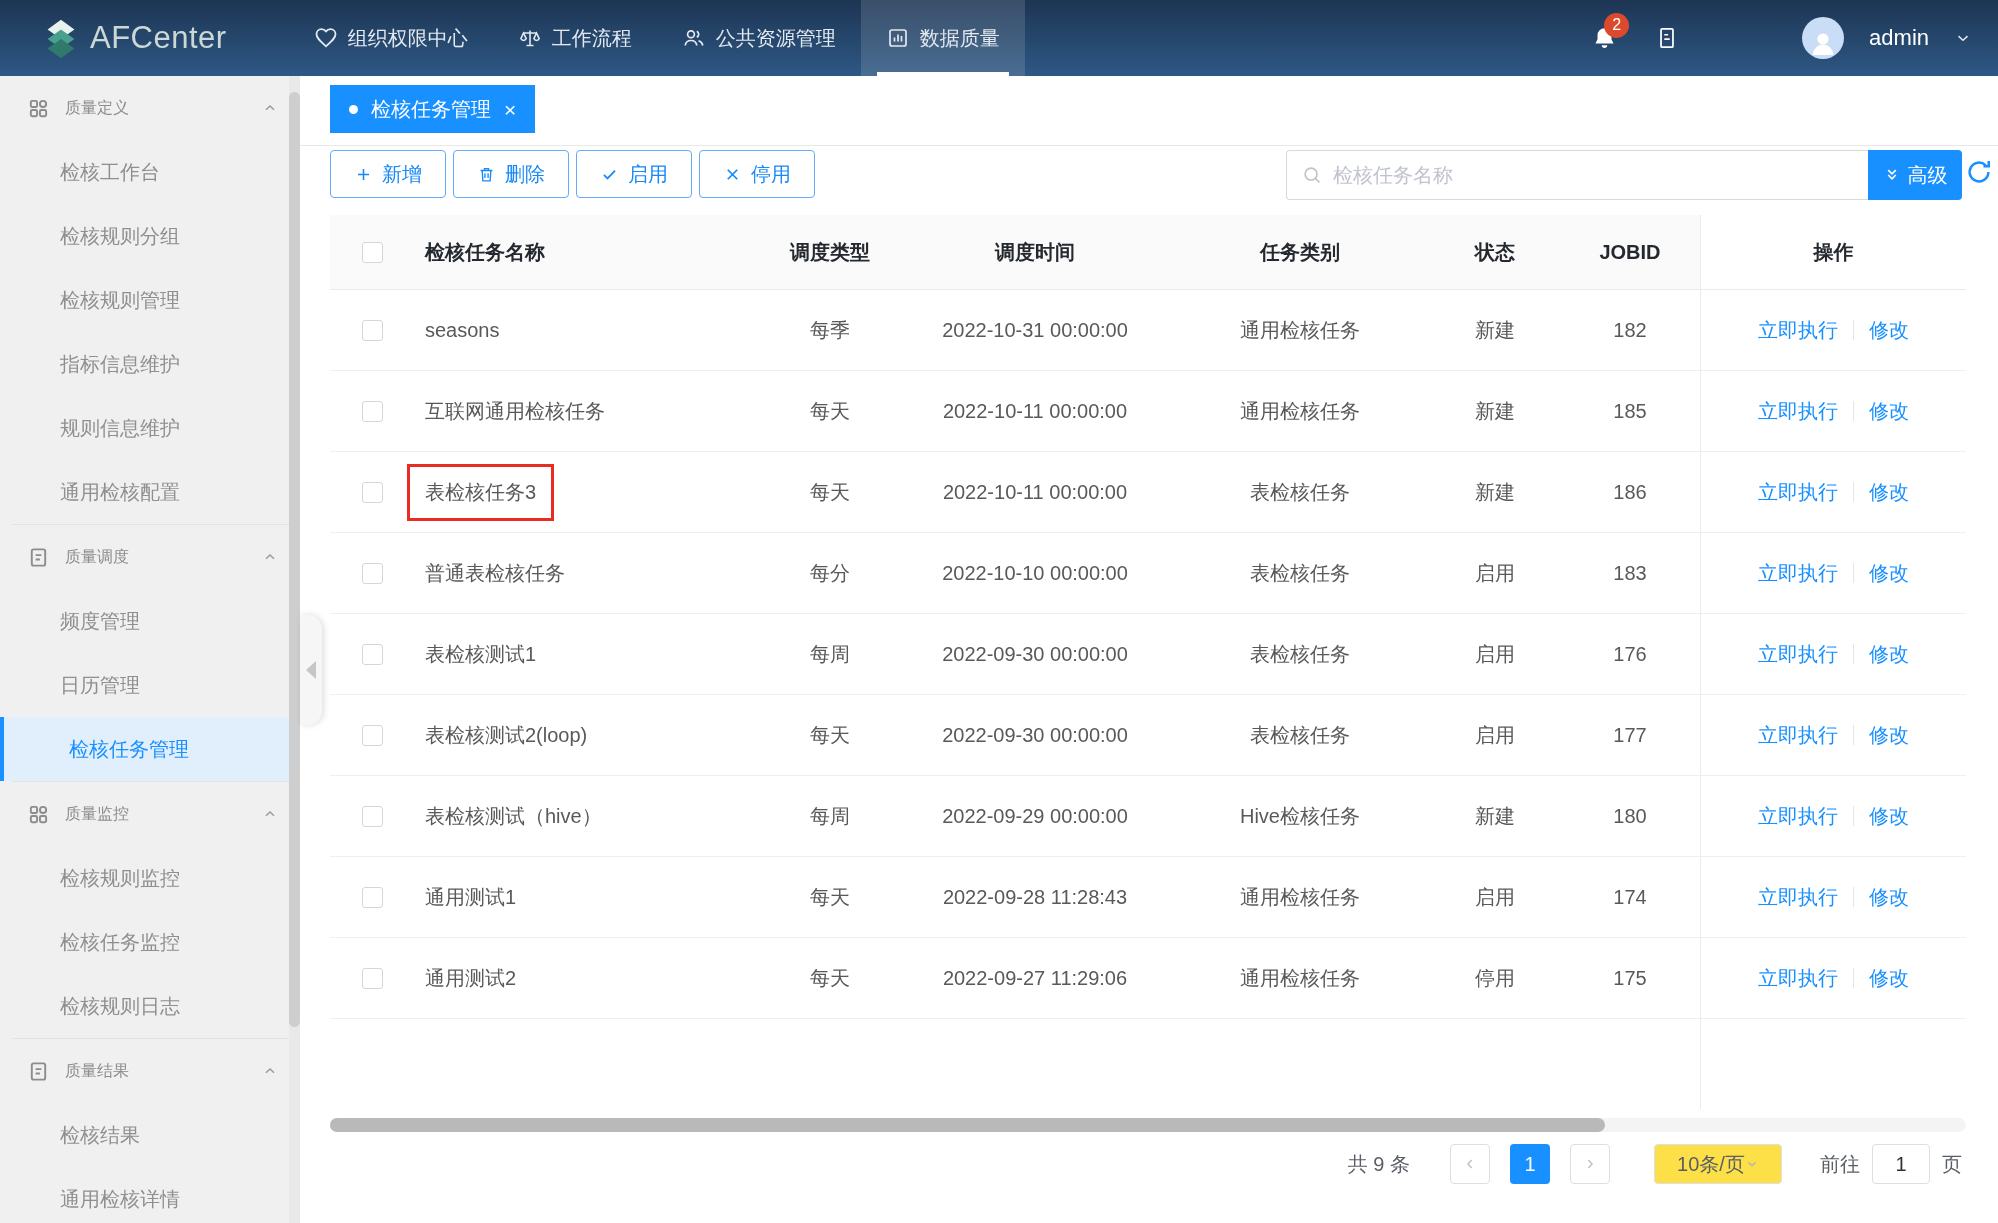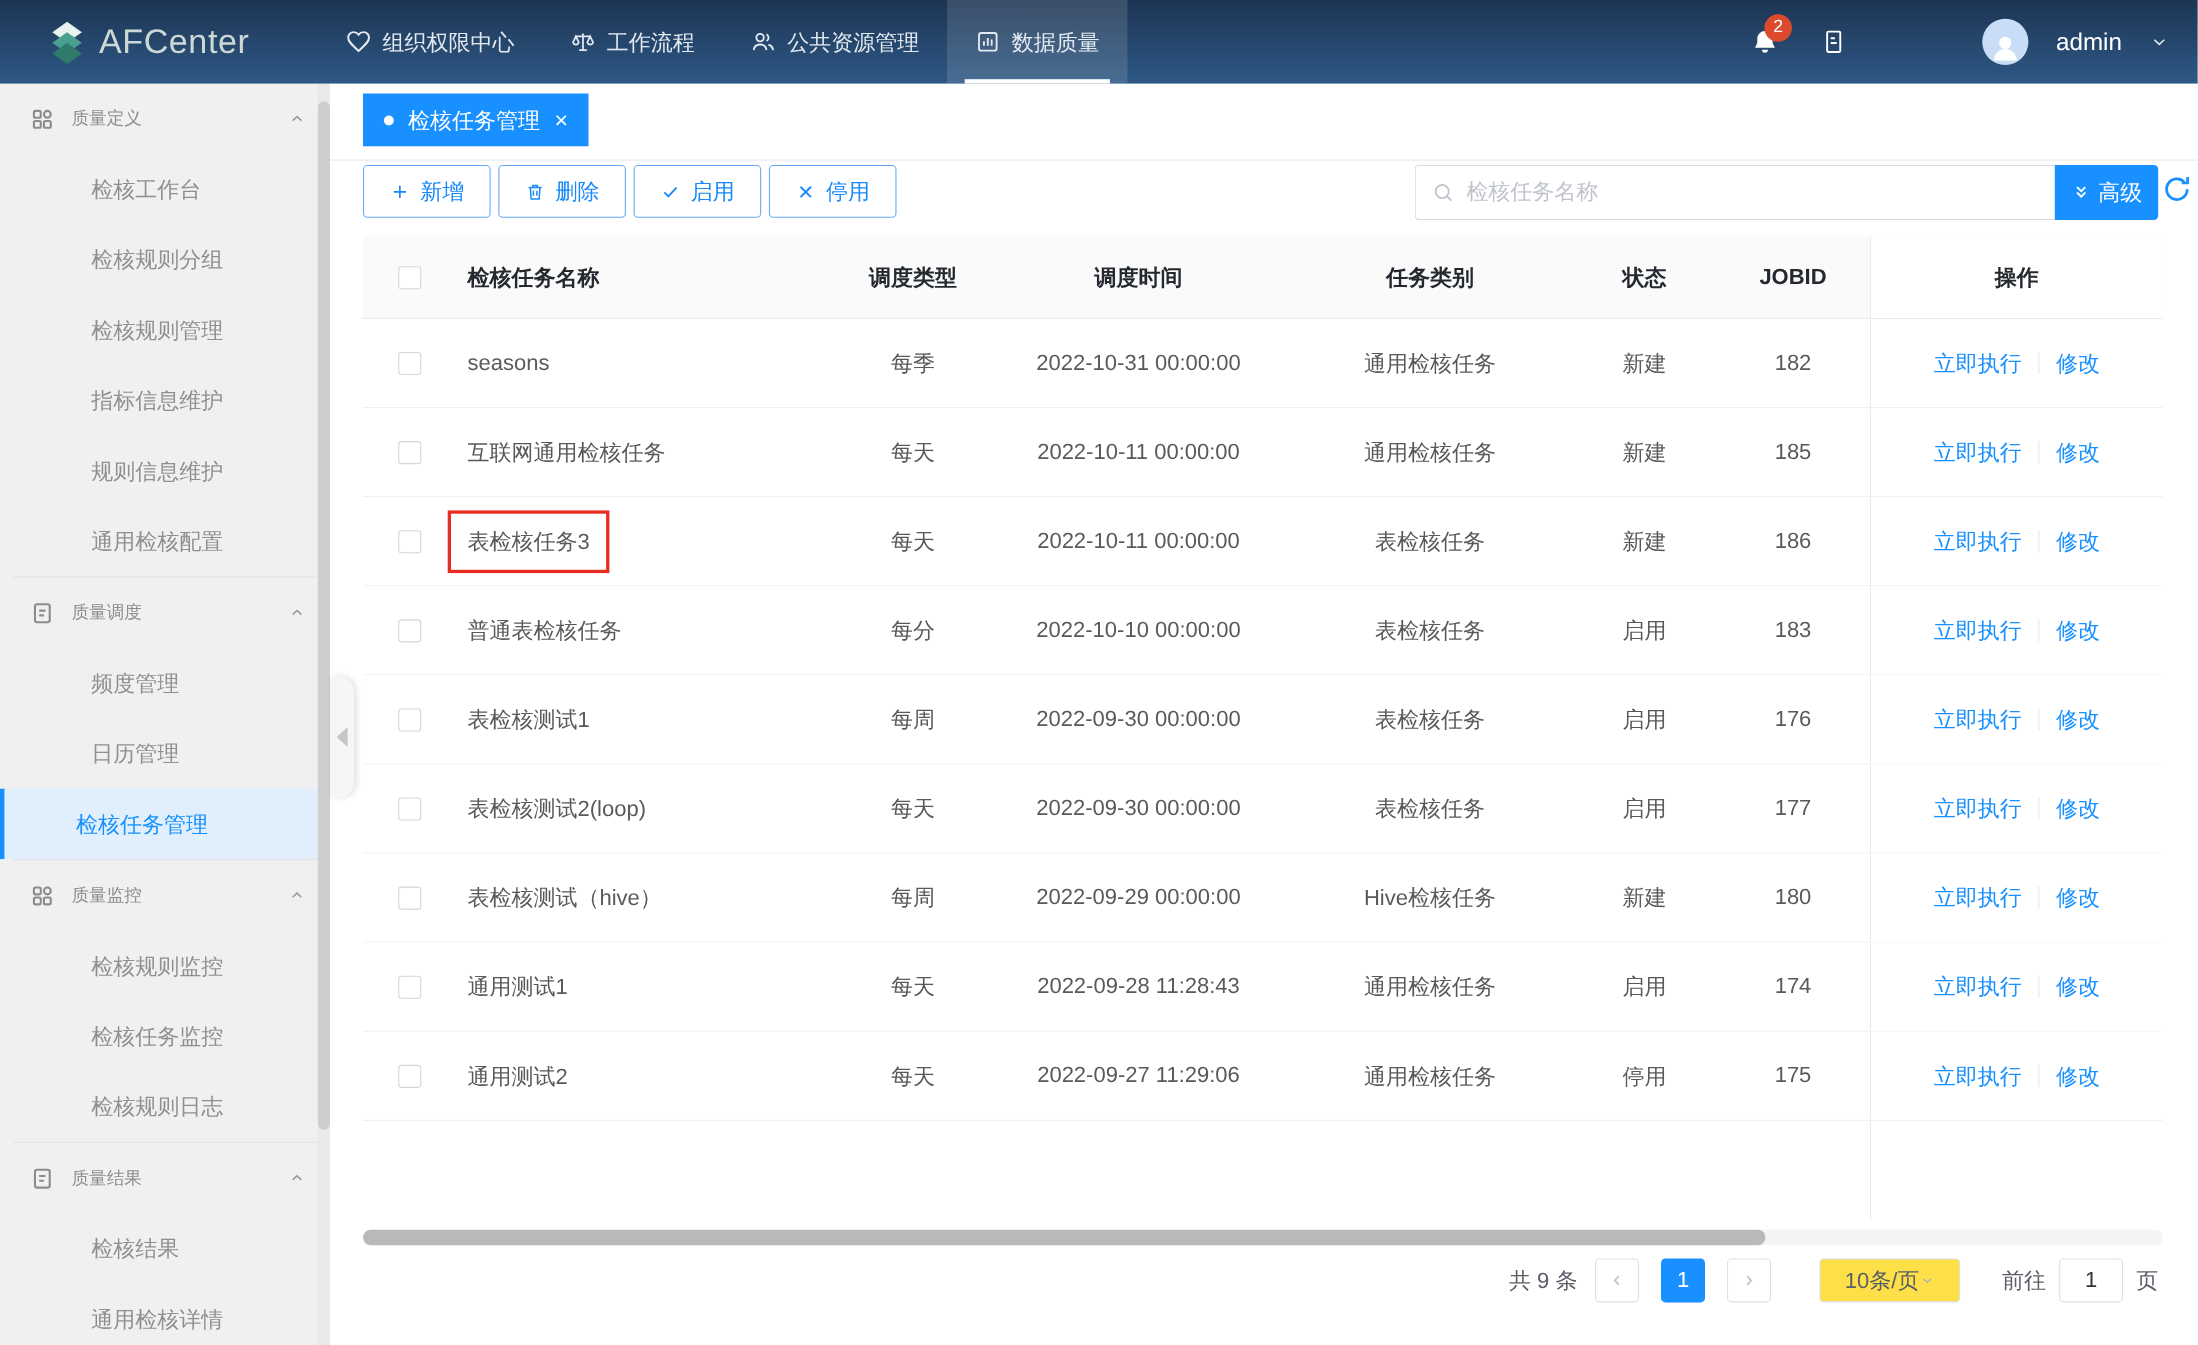--- a/index.html
+++ b/index.html
@@ -26,21 +26,21 @@
   .avatar{width:42px;height:42px;border-radius:50%;background:#c9ddf6;display:flex;align-items:flex-end;justify-content:center;overflow:hidden;}
   .avatar svg{width:32px;height:32px;}
   .user-name{font-size:22px;color:#fff;}
   .user .chev{width:18px;height:18px;color:#dfe6ee;}
 
   
   .sidebar{position:absolute;top:76px;left:0;width:300px;bottom:0;background:#f0f0f0;overflow:hidden;}
   .side-group{position:relative;height:64px;display:flex;align-items:center;padding-left:27px;gap:15px;color:#8c8c8c;font-size:16px;cursor:pointer;}
   .side-group .icn{width:23px;height:23px;}
   .side-group .chev{position:absolute;right:22px;width:16px;height:16px;color:#9a9a9a;}
-  .side-item{height:64px;display:flex;align-items:center;padding-left:83px;font-size:20px;color:#8f8f8f;cursor:pointer;}
+  .side-item{height:64px;display:flex;align-items:center;padding-left:60px;font-size:20px;color:#8f8f8f;cursor:pointer;}
   .side-item.active{background:#e1effd;color:#1890ff;border-left:4px solid #1890ff;padding-left:65px;}
   .side-divider{height:1px;background:#e3e3e3;margin:0 4px 0 12px;}
   .side-scrollbar{position:absolute;top:0;right:0;width:11px;height:100%;background:#e9e9e9;cursor:pointer;}
   .side-thumb{position:absolute;top:16px;right:0;width:11px;height:935px;background:#cecece;border-radius:6px;cursor:pointer;}
   .collapse-handle{position:absolute;left:300px;top:615px;width:22px;height:110px;background:#f6f6f6;border-radius:0 14px 14px 0;box-shadow:2px 0 6px rgba(0,0,0,.13);display:flex;align-items:center;justify-content:center;z-index:5;cursor:pointer;}
   .tri{width:0;height:0;border-top:9px solid transparent;border-bottom:9px solid transparent;border-right:10px solid #c6c6c6;}
 
   
   .main{position:absolute;left:300px;top:76px;right:0;bottom:0;background:#fff;}
   .tabbar{position:absolute;top:0;left:0;right:0;height:70px;border-bottom:1px solid #e8e8e8;background:#fff;}
@@ -82,21 +82,21 @@
   .op-link{color:#1890ff;cursor:pointer;}
   .sep{width:1px;height:20px;background:#e5e5e5;margin:0 15px;}
   .red-box{display:inline-block;border:3px solid #e92c21;padding:12px 15px;margin-left:-18px;}
   .op-filler{position:absolute;right:32px;top:943px;width:266px;height:90px;background:#fff;border-left:1px solid #ebebeb;}
 
   .hscroll{position:absolute;left:30px;top:1042px;width:1636px;height:14px;background:#f4f4f4;border-radius:7px;cursor:pointer;}
   .hthumb{position:absolute;left:0;top:0;width:1275px;height:14px;background:#b9b9b9;border-radius:7px;cursor:pointer;}
 
   
   .pagination{position:absolute;right:36px;top:1066px;height:44px;display:flex;align-items:center;font-size:20px;color:#5a5e66;}
-  .pg-total{margin-right:16px;}
+  .pg-total{margin-right:40px;}
   .pg-btn{width:40px;height:40px;border:1px solid #dcdfe6;border-radius:4px;background:#fff;display:flex;align-items:center;justify-content:center;color:#c0c4cc;cursor:pointer;}
   .pg-btn svg{width:16px;height:16px;}
   .pg-page{width:40px;height:40px;border:none;border-radius:4px;background:#1890ff;color:#fff;font-size:20px;margin:0 20px;cursor:pointer;font-family:inherit;}
   .pg-size{width:128px;height:40px;border:1px solid #dcdfe6;border-radius:4px;display:flex;align-items:center;justify-content:center;gap:0;color:#5a5e66;margin-left:44px;cursor:pointer;background:#fde047;}
   .pg-size svg{width:14px;height:14px;color:#b0b3ba;}
   .pg-goto-label{margin-left:38px;}
   .pg-goto{width:58px;height:40px;border:1px solid #dcdfe6;border-radius:4px;text-align:center;font-size:20px;font-family:inherit;color:#333;margin:0 12px;outline:none;background:#fff;}
 </style>
 </head>
 <body>

